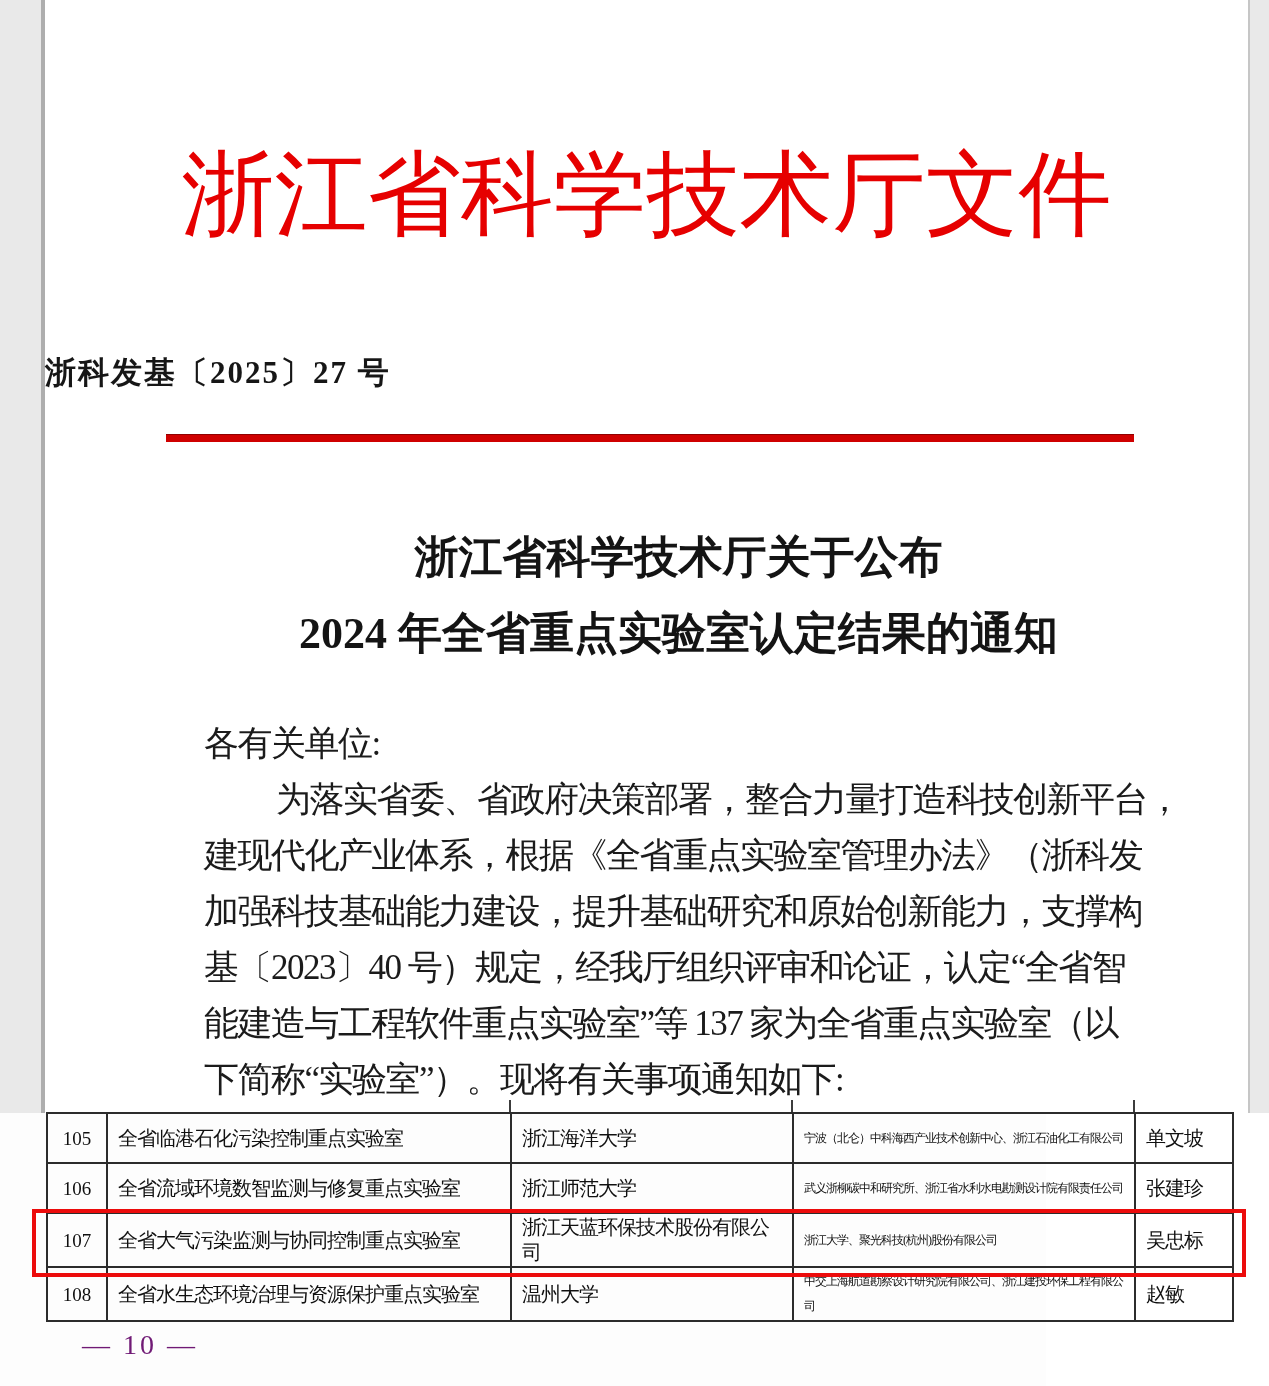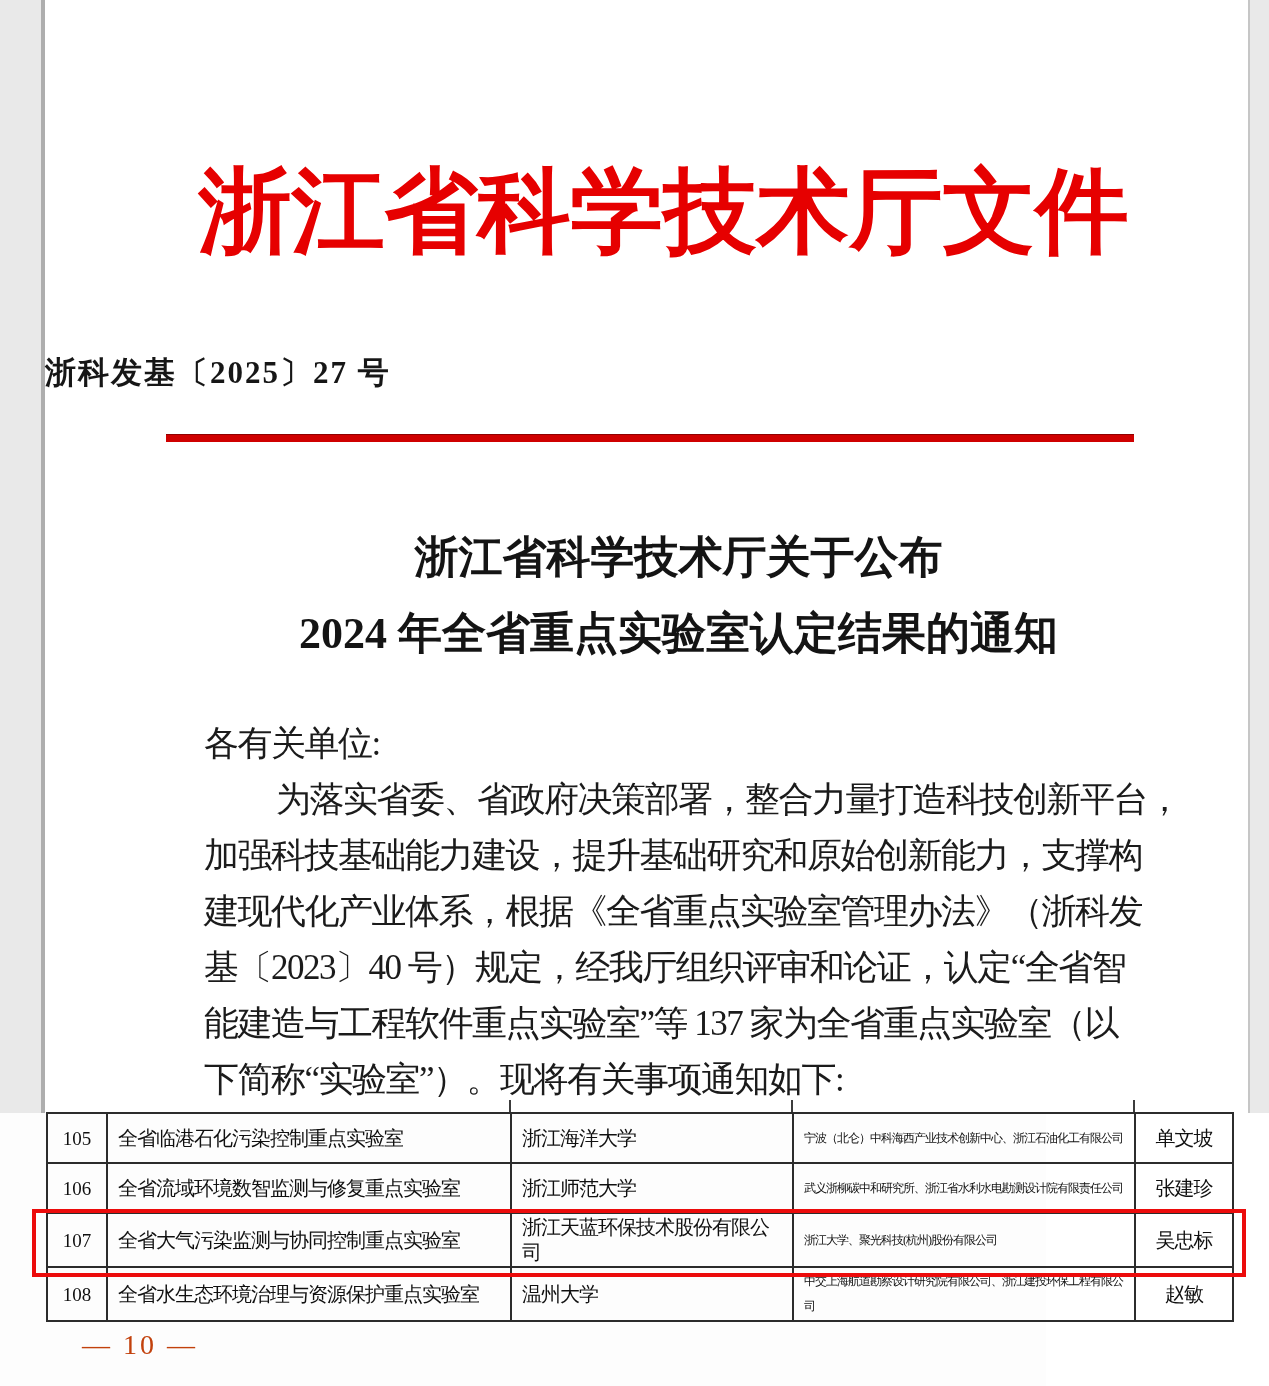--- a/index.html
+++ b/index.html
@@ -6,22 +6,22 @@
   .screen{
     position:relative;width:1269px;height:1386px;background:#ffffff;
     overflow:hidden;font-family:"Liberation Serif",serif;color:#111;
   }
   
   .margin-strip{position:absolute;top:0;height:1113px;background:#e9e9e9;}
   .margin-strip.left{left:0;width:41px;border-right:4px solid #aeaeae;}
   .margin-strip.right{right:0;width:19px;border-left:2px solid #c6c6c6;}
 
   .agency-title{
-    position:absolute;left:45px;width:1203px;top:146px;margin:17px;
-    text-align:center;font-size:93px;font-weight:700;color:#e60000;
+    position:absolute;left:45px;width:1203px;top:146px;margin:0;
+    text-align:center;font-size:93px;font-weight:400;color:#e60000;
     letter-spacing:0;white-space:nowrap;line-height:1.05;
   }
   .doc-number{
     position:absolute;left:45px;width:1203px;top:352px;
     text-align:left;font-size:31px;font-weight:600;letter-spacing:2px;color:#161616;
   }
   .red-rule{position:absolute;left:166px;top:434px;width:968px;height:7px;background:#cf0000;border-top:1px solid #8f0000;}
 
   .notice-title{
     position:absolute;left:45px;width:1203px;top:520px;
@@ -42,29 +42,29 @@
     position:absolute;left:46px;top:-1px;width:1186px;
     border-collapse:collapse;table-layout:fixed;
     font-size:20px;letter-spacing:-1px;color:#101010;
   }
   table.results td{
     border:2px solid #2c2c2c;padding:1px 10px;vertical-align:middle;line-height:25px;
     overflow:hidden;
   }
   table.results tr{height:50px;}
   td.c-no{text-align:center;padding:0;font-size:19px;letter-spacing:0;}
-  td.c-dir{text-align:center;padding:0 4px;margin-top:8px;}
+  td.c-dir{text-align:left;padding:0 4px;margin-top:8px;}
   td.c-partners{font-size:12px;line-height:24px;}
 
   .highlight{
     position:absolute;left:32px;top:96px;width:1206px;height:60px;
     border:4px solid #ec0b0b;background:transparent;z-index:6;
   }
   .page-num{
-    position:absolute;left:82px;top:216px;font-size:28px;letter-spacing:3px;color:#c2410c;
+    position:absolute;left:82px;top:216px;font-size:28px;letter-spacing:3px;color:#701a75;
   }
 </style>
 </head>
 <body>
 
 <div class="screen">
 
   <div class="margin-strip left"></div>
   <div class="margin-strip right"></div>
 
@@ -75,22 +75,22 @@
   <div class="red-rule"></div>
 
   <div class="notice-title">
     <div>浙江省科学技术厅关于公布</div>
     <div>2024 年全省重点实验室认定结果的通知</div>
   </div>
 
   <div class="body-text">
     <p>各有关单位:</p>
     <p class="indent">为落实省委、省政府决策部署，整合力量打造科技创新平台，</p>
+    <p>建现代化产业体系，根据《全省重点实验室管理办法》（浙科发</p>
     <p>加强科技基础能力建设，提升基础研究和原始创新能力，支撑构</p>
-    <p>建现代化产业体系，根据《全省重点实验室管理办法》（浙科发</p>
     <p>基〔2023〕40 号）规定，经我厅组织评审和论证，认定“全省智</p>
     <p>能建造与工程软件重点实验室”等 137 家为全省重点实验室（以</p>
     <p>下简称“实验室”）。现将有关事项通知如下:</p>
   </div>
 
   <div class="stub" style="left:509px;"></div>
   <div class="stub" style="left:791px;"></div>
   <div class="stub" style="left:1133px;"></div>
 
   <div class="bottom">

